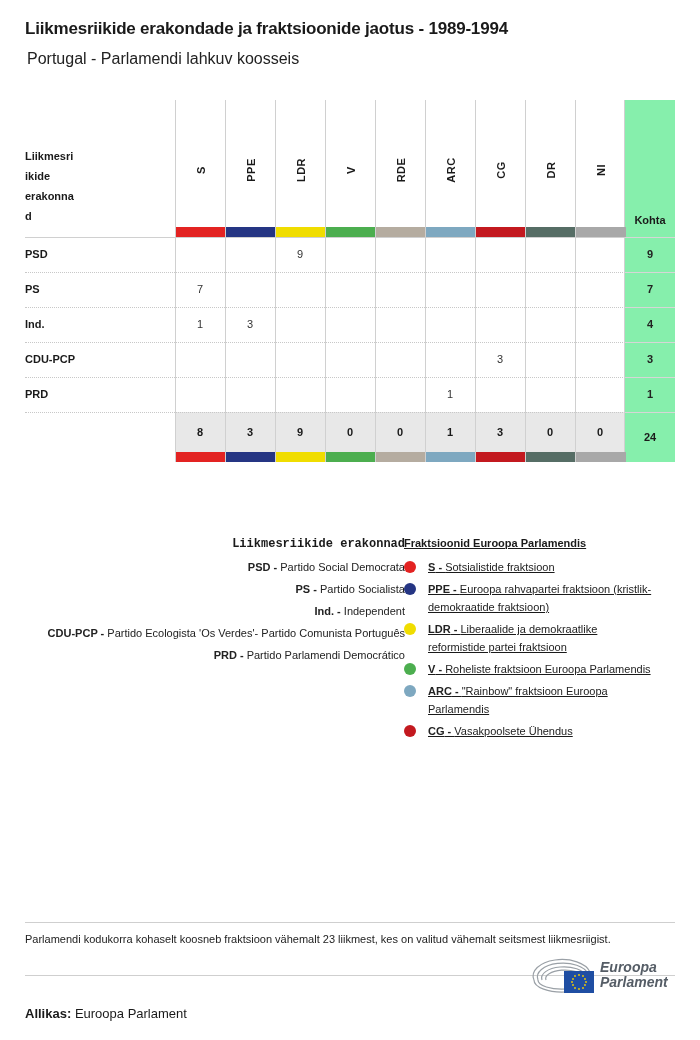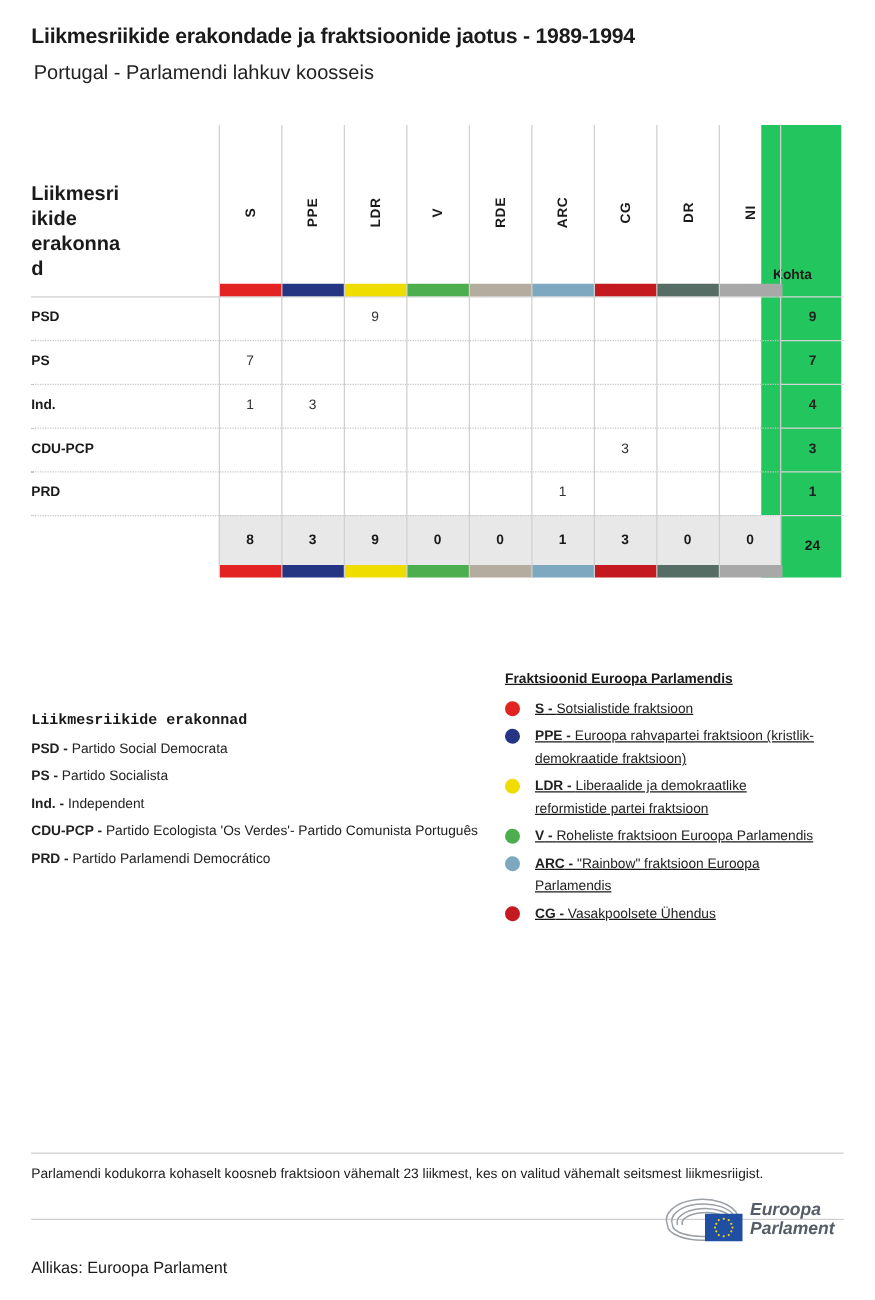--- a/index.html
+++ b/index.html
@@ -1,57 +1,57 @@
 <!DOCTYPE html>
 <html><head>
 <meta charset="utf-8">
 <style>
   * { box-sizing: border-box; margin: 0; padding: 0; }
   body { width: 700px; height: 1040px; background: #ffffff; font-family: "Liberation Sans", sans-serif; color: #1a1a1a; position: relative; overflow: hidden; }
   .title { position: absolute; left: 25px; top: 19px; font-size: 17px; font-weight: bold; letter-spacing: -0.2px; }
   .subtitle { position: absolute; left: 27px; top: 50px; font-size: 16px; color: #222; }
 
   .tbl { position: absolute; left: 25px; top: 100px; width: 650px; }
-  .hdr-label { position: absolute; left: 0; top: 46px; width: 150px; font-size: 16px; font-weight: bold; line-height: 20px; }
+  .hdr-label { position: absolute; left: 0; top: 46px; width: 150px; font-size: 11px; font-weight: bold; line-height: 20px; }
   .col { position: absolute; top: 0; width: 50px; height: 362px; border-left: 1px solid #d0d0d0; }
   .col.last { border-right: 1px solid #d0d0d0; }
   .col-name { position: absolute; top: 40px; left: 0; width: 50px; height: 60px; display: flex; align-items: center; justify-content: center; }
   .col-name span { display: block; transform: rotate(-90deg); font-size: 11px; font-weight: bold; white-space: nowrap; letter-spacing: 0.5px; }
   .bar { position: absolute; left: 0; width: 50px; height: 10px; }
   .bar.top { top: 127px; }
   .bar.bot { top: 352px; }
 
-  .kohta-col { position: absolute; left: 584px; top: 0; width: 64px; height: 362px; background: #22c55e; }
+  .kohta-col { position: absolute; left: 600px; top: 0; width: 50px; height: 362px; background: #86efac; }
   .kohta-label { position: absolute; left: 0; top: 114px; width: 50px; text-align: center; font-size: 11px; font-weight: bold; }
 
   .hline { position: absolute; left: 0; width: 600px; border-top: 1px dotted #c8c8c8; }
   .hline.solid { border-top: 1px solid #d0d0d0; }
   .hline.k { left: 600px; width: 50px; border-top: 1px solid #d6d6d6; }
 
   .row-label { position: absolute; left: 0; width: 140px; height: 35px; line-height: 35px; font-size: 11px; font-weight: bold; }
   .cell { position: absolute; width: 50px; height: 35px; line-height: 35px; text-align: center; font-size: 11px; color: #333; }
   .cell.total { font-weight: bold; color: #222; }
   .total-bg { position: absolute; left: 150px; top: 312px; width: 450px; height: 40px; background: #e8e8e8; }
   .tcell { position: absolute; top: 312px; width: 50px; height: 40px; line-height: 40px; text-align: center; font-size: 11px; font-weight: bold; }
   .grand { position: absolute; left: 600px; top: 312px; width: 50px; height: 50px; line-height: 50px; text-align: center; font-size: 11px; font-weight: bold; }
 
-  .legend-left { position: absolute; left: 25px; top: 569px; width: 380px; }
+  .legend-left { position: absolute; left: 25px; top: 537px; width: 380px; text-align: right; }
   .legend-left h3 { font-family: "Liberation Mono", monospace; font-size: 12px; font-weight: bold; margin-bottom: 7px; }
   .pitem { font-size: 11px; line-height: 18px; margin-bottom: 4px; color: #222; }
   .pitem b { font-weight: bold; }
 
   .legend-right { position: absolute; left: 404px; top: 537px; width: 250px; text-decoration: underline; }
   .legend-right h3 { font-size: 11px; font-weight: bold; margin-bottom: 9px; }
   .gitem { position: relative; padding-left: 24px; font-size: 11px; line-height: 18px; margin-bottom: 4px; color: #222; }
   .dot { position: absolute; left: 0; top: 3px; width: 12px; height: 12px; border-radius: 50%; }
 
   .divider { position: absolute; left: 25px; width: 650px; border-top: 1px solid #cfcfcf; }
   .note { position: absolute; left: 25px; top: 930px; width: 640px; font-size: 11px; line-height: 18px; color: #222; }
   .source { position: absolute; left: 25px; top: 1006px; font-size: 13px; }
-  .source b { font-weight: normal; margin-top: 28px; }
+  .source b { font-weight: bold; margin-top: 28px; }
   .logo { position: absolute; left: 530px; top: 956px; width: 150px; height: 40px; font-style: italic; }
   .logo-text { position: absolute; left: 70px; top: 4px; font-size: 14px; font-weight: bold; color: #555d66; line-height: 15px; }
 </style>
 </head>
 <body>
 
 <div class="title">Liikmesriikide erakondade ja fraktsioonide jaotus - 1989-1994</div>
 <div class="subtitle">Portugal - Parlamendi lahkuv koosseis</div>
 
 <div class="tbl" id="tbl">

